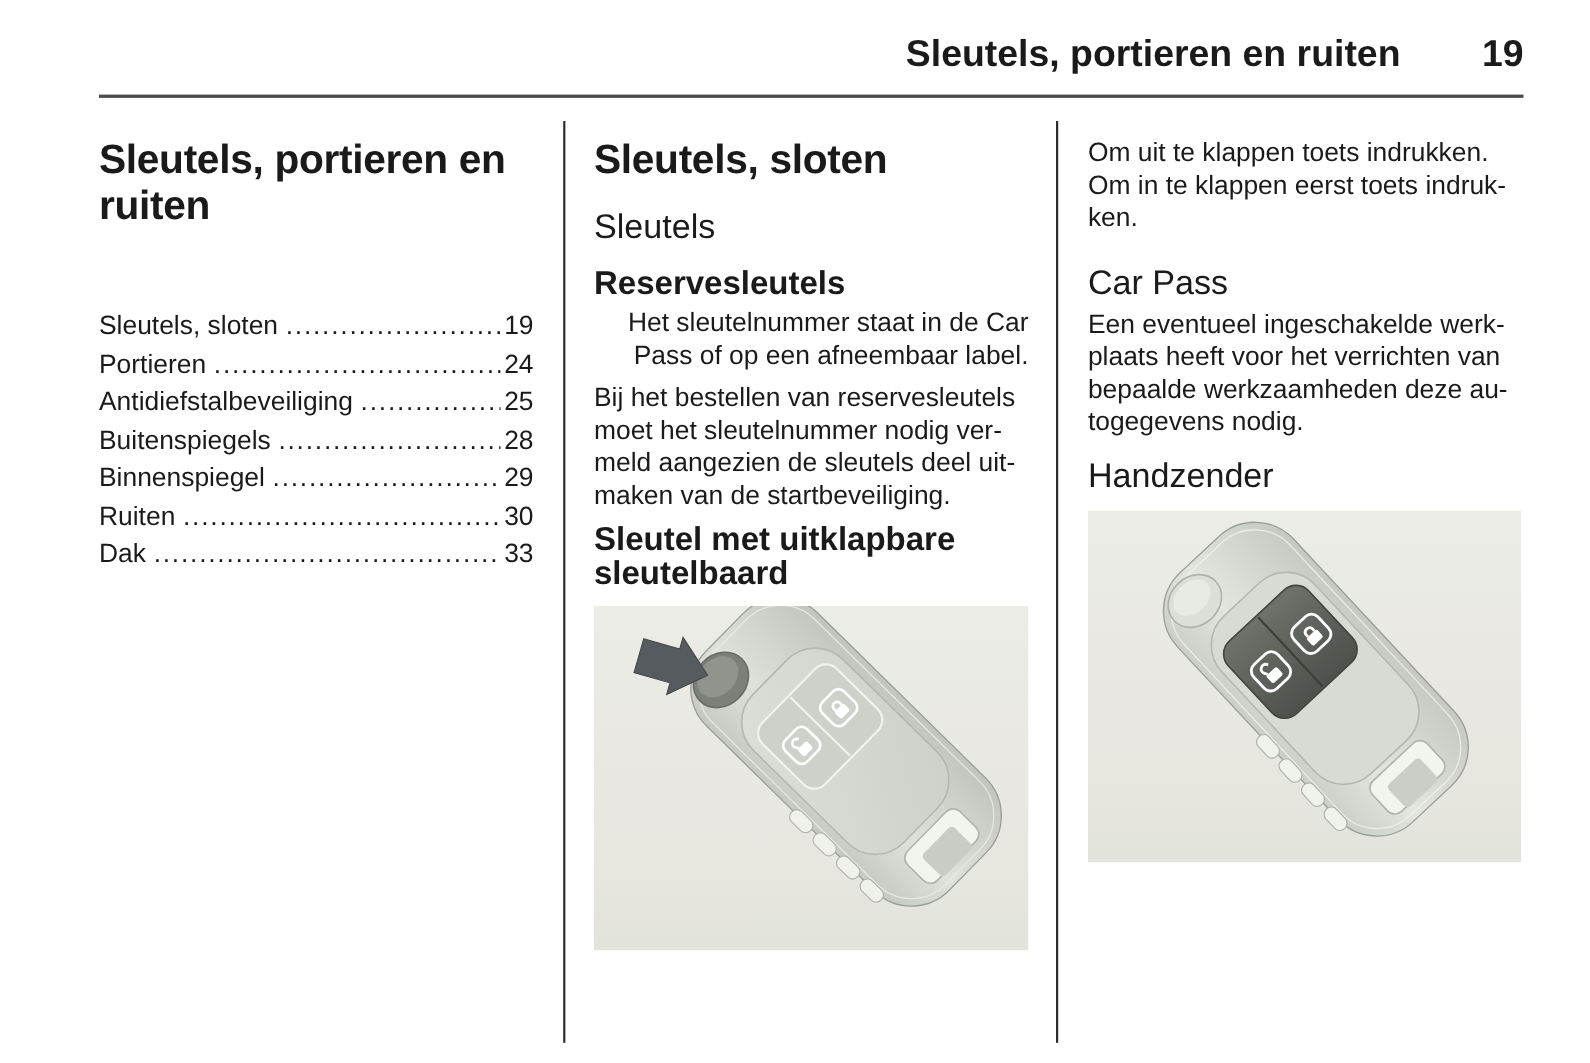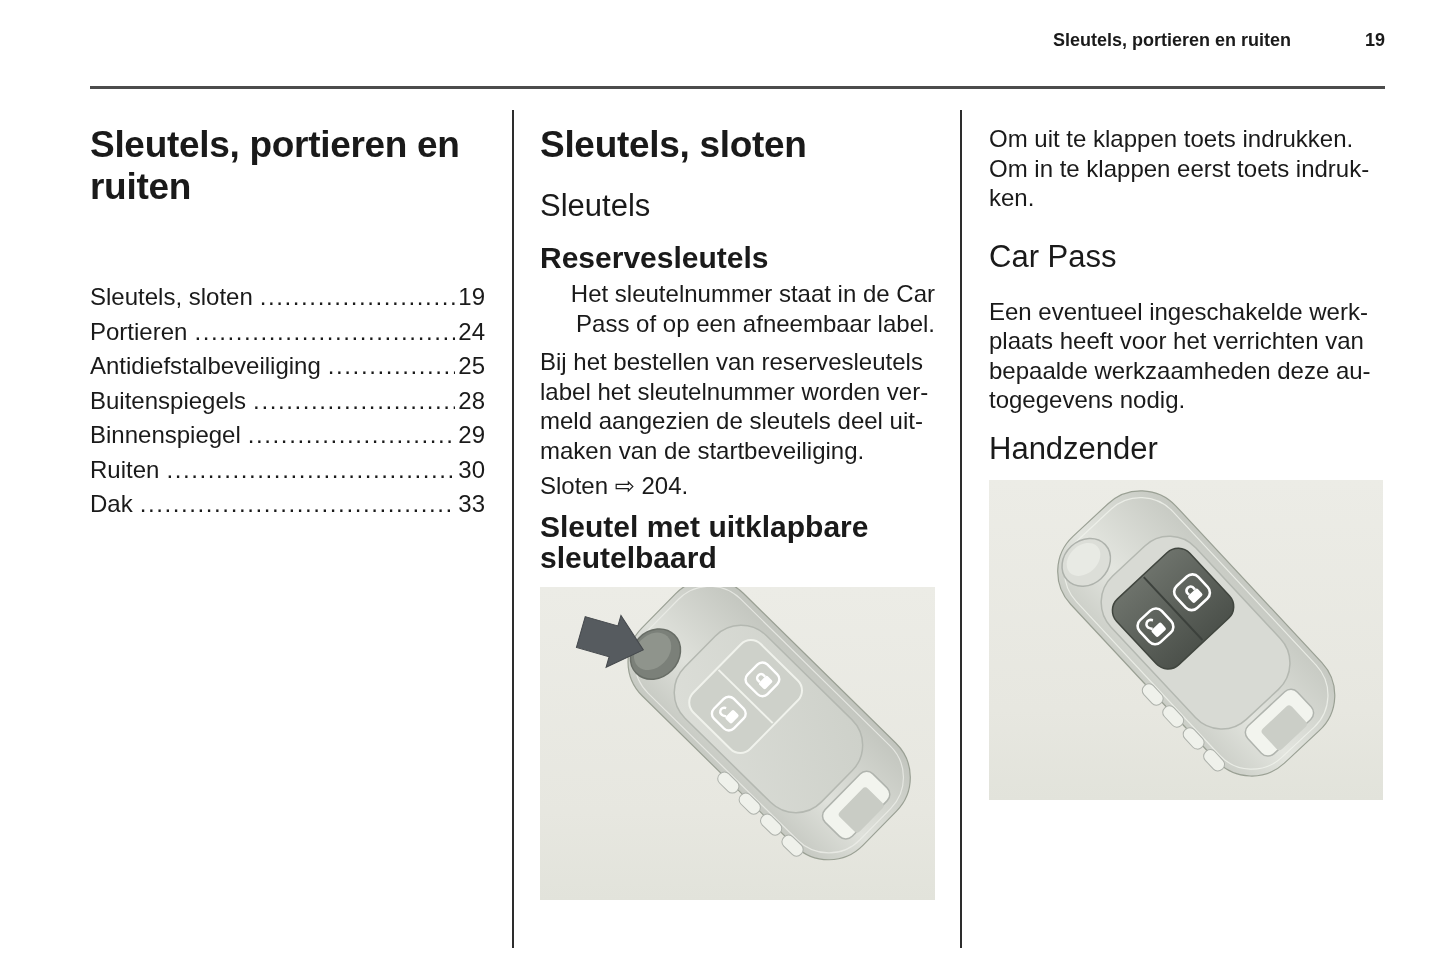--- a/index.html
+++ b/index.html
@@ -5,21 +5,21 @@
   html,body { margin:0; padding:0; background:#ffffff; }
   .page {
     position:relative; width:1445px; height:966px; background:#ffffff;
     font-family:"Liberation Sans", "DejaVu Sans", sans-serif;
     color:#1a1a1a; overflow:hidden;
   }
   
   .hdr {
     position:absolute; top:30px; right:60px;
     display:flex; align-items:baseline; gap:74px;
-    font-weight:bold; font-size:18px; white-space:nowrap;text-align:center;
+    font-weight:bold; font-size:34px; white-space:nowrap;text-align:center;
   }
   .hrule { position:absolute; left:90px; top:86px; width:1295px; height:3px; background:#4c4c4c; }
   
   .col { position:absolute; top:124px; }
   .col-left  { left:90px;  width:395px; }
   .col-mid   { left:540px; width:395px; }
   .col-right { left:989px; width:396px; }
   .vdiv { position:absolute; top:110px; height:838px; width:2px; background:#2d2d2d; }
   .vdiv-1 { left:512px; }
   .vdiv-2 { left:960px; }
@@ -39,21 +39,21 @@
   
   .mid-sub   { margin-top:22px; }
   .mid-h3a   { margin-top:18px; }
   .mid-p1    { margin-top:6px;text-align:right; }
   .mid-p2    { margin-top:9px; }
   .mid-ref   { margin-top:6px; }
   .mid-h3b   { margin-top:10px; }
   .mid-fig   { margin:14px 0 0 0; }
   .right-h2a { margin-top:26px; }
   .right-p1  { margin-top:12px; }
-  .right-p2  { margin-top:22px; }
+  .right-p2  { margin-top:6px; }
   .right-h2b { margin-top:16px; }
   .right-fig { margin:13px 0 0 0; }
   figure { padding:0; }
   figure svg { display:block; }
 </style>
 </head>
 <body>
 
 <div class="page">
 
@@ -113,25 +113,24 @@
   <div class="col col-mid">
     <h1 class="h1">Sleutels, sloten</h1>
     <h2 class="h2 mid-sub">Sleutels</h2>
     <h3 class="h3 mid-h3a">Reservesleutels</h3>
     <p class="body mid-p1">
       <span class="ln">Het sleutelnummer staat in de Car</span>
       <span class="ln">Pass of op een afneembaar label.</span>
     </p>
     <p class="body mid-p2">
       <span class="ln">Bij het bestellen van reservesleutels</span>
-      <span class="ln">label het sleutelnummer worden ver-</span>
+      <span class="ln">moet het sleutelnummer nodig ver-</span>
       <span class="ln">meld aangezien de sleutels deel uit-</span>
       <span class="ln">maken van de startbeveiliging.</span>
     </p>
-    <p class="body mid-ref">Sloten ⇨ 204.</p>
     <h3 class="h3 mid-h3b">
       <div class="ln">Sleutel met uitklapbare</div>
       <div class="ln">sleutelbaard</div>
     </h3>
 
     <figure class="mid-fig">
       <svg width="395" height="313" viewBox="0 0 395 313">
         <defs>
           <linearGradient id="bg1" x1="0" y1="0" x2="0" y2="1">
             <stop offset="0" stop-color="#ecece6"></stop>

